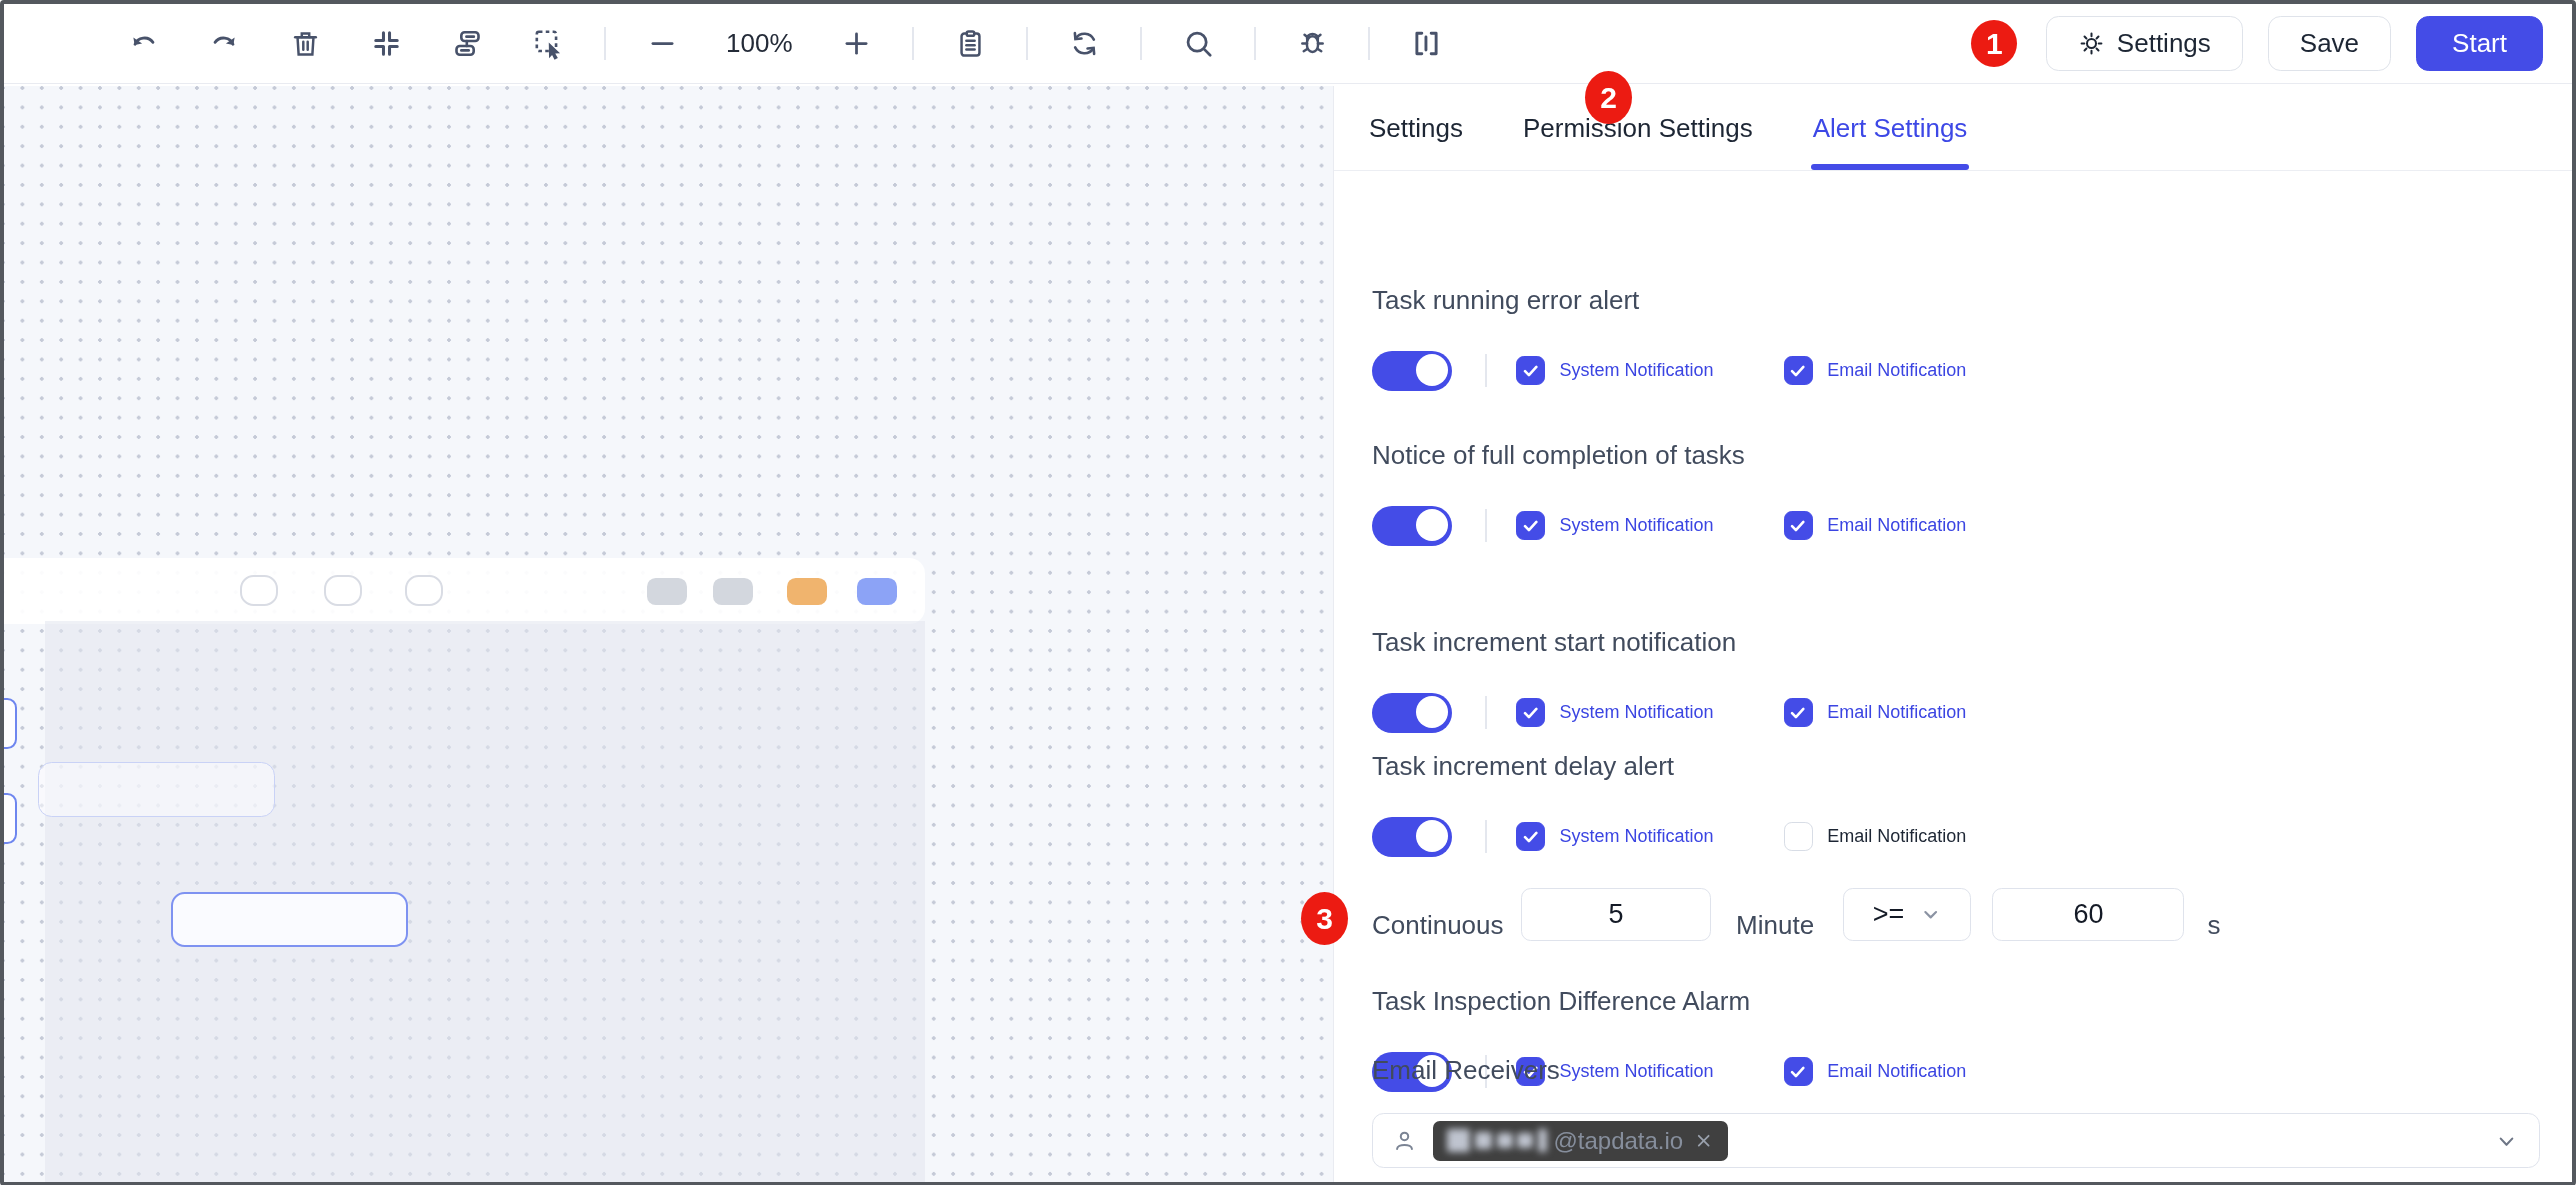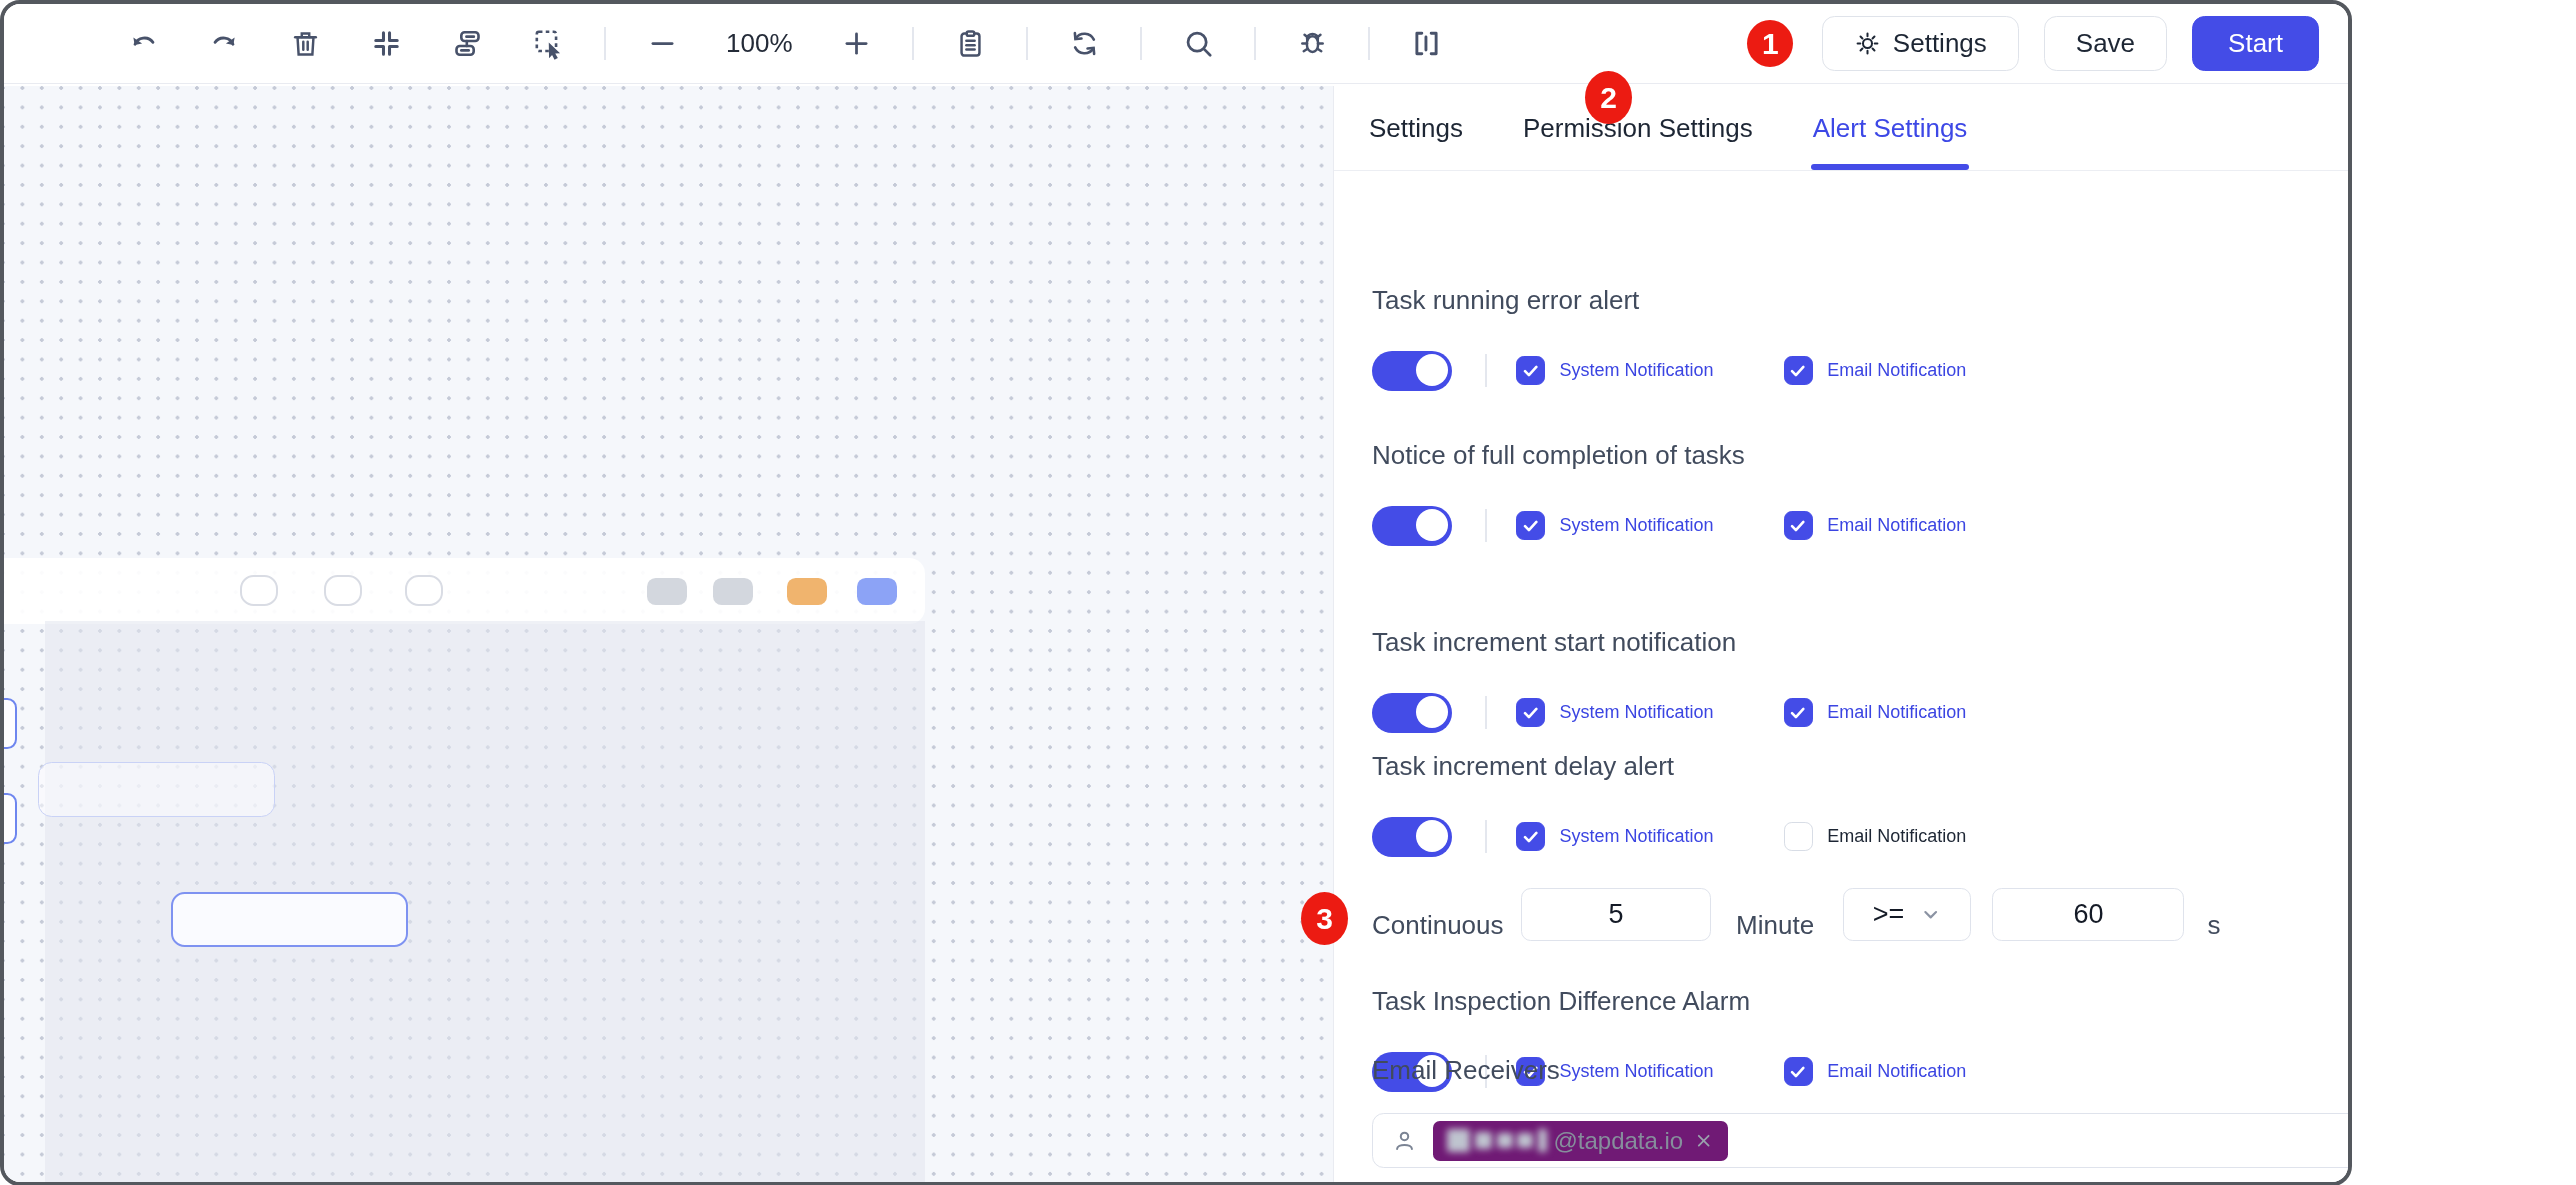--- a/index.html
+++ b/index.html
@@ -1,19 +1,19 @@
 <!DOCTYPE html>
 <html><head>
 <meta charset="utf-8">
 <style>
   * { box-sizing: border-box; margin: 0; padding: 0; }
   body { margin: 0; background: #fff; font-family: "Liberation Sans", sans-serif; }
   .frame {
-    position: relative; width: 2352px; height: 1186px;
-    border: 4.9px solid #54585e; border-radius: 20px; overflow: hidden; background: #fff;
+    position: relative; width: 2576px; height: 1186px;
+    border: 4.9px solid #54585e; border-radius: 4px; overflow: hidden; background: #fff;
   }
 
   
   .toolbar {
     position: absolute; top: 0; left: 0; right: 0; height: 80px;
     background: #fff; border-bottom: 1.9px solid #e9ebf1;
     display: flex; align-items: center; padding: 0 29px 0 122px; z-index: 5;
   }
   .tbtn { width: 35px; height: 35px; display: flex; align-items: center; justify-content: center;
           color: #48526a; margin-right: 46px; flex: none; cursor: pointer; }
@@ -96,21 +96,21 @@
   .th-select { width: 128px; height: 53px; border: 1.9px solid #dfe3ec; border-radius: 9.7px;
                display: flex; align-items: center; justify-content: center; gap: 15.6px;
                font-size: 27px; color: #141a26; margin: 0 21.4px 0 29px; cursor: pointer; background: #fff; }
   .th-select svg { width: 21.4px; height: 21.4px; color: #8b93a3; }
 
   .email-block { position: absolute; left: 38px; right: 39px; top: 969px; }
   .email-input { position: absolute; top: 58px; left: 0; width: 1168px; height: 55px;
                  border: 1.9px solid #dfe3ec; border-radius: 11.7px; background: #fff;
                  display: flex; align-items: center; padding-left: 17.5px; }
   .person { color: #7b8494; width: 27px; height: 27px; flex: none; }
-  .chip { margin-left: 15.6px; height: 40px; background: #701a75; border-radius: 6.8px;
+  .chip { margin-left: 15.6px; height: 40px; background: #404040; border-radius: 6.8px;
           display: flex; align-items: center; padding: 0 13.6px; }
   .blur-bit { display: inline-block; height: 22.4px; background: #bfc4cf; border-radius: 2.9px;
               filter: blur(3.9px); margin-right: 4.9px; }
   .chip-text { font-size: 24px; color: #868e9c; margin-left: 1.9px; }
   .chip-x { width: 21.4px; height: 21.4px; color: #9aa1ad; margin-left: 9.7px; cursor: pointer; }
   .email-chevron { position: absolute; right: 21.4px; top: 15.6px; width: 23px; height: 23px; color: #6e7686; }
 
   .abs-badge { position: absolute; z-index: 9; }
   .badge-2 { left: 1581px; top: 67px; width: 47px; height: 53px; }
   .badge-3 { left: 1297px; top: 888px; width: 47px; height: 53px; }

